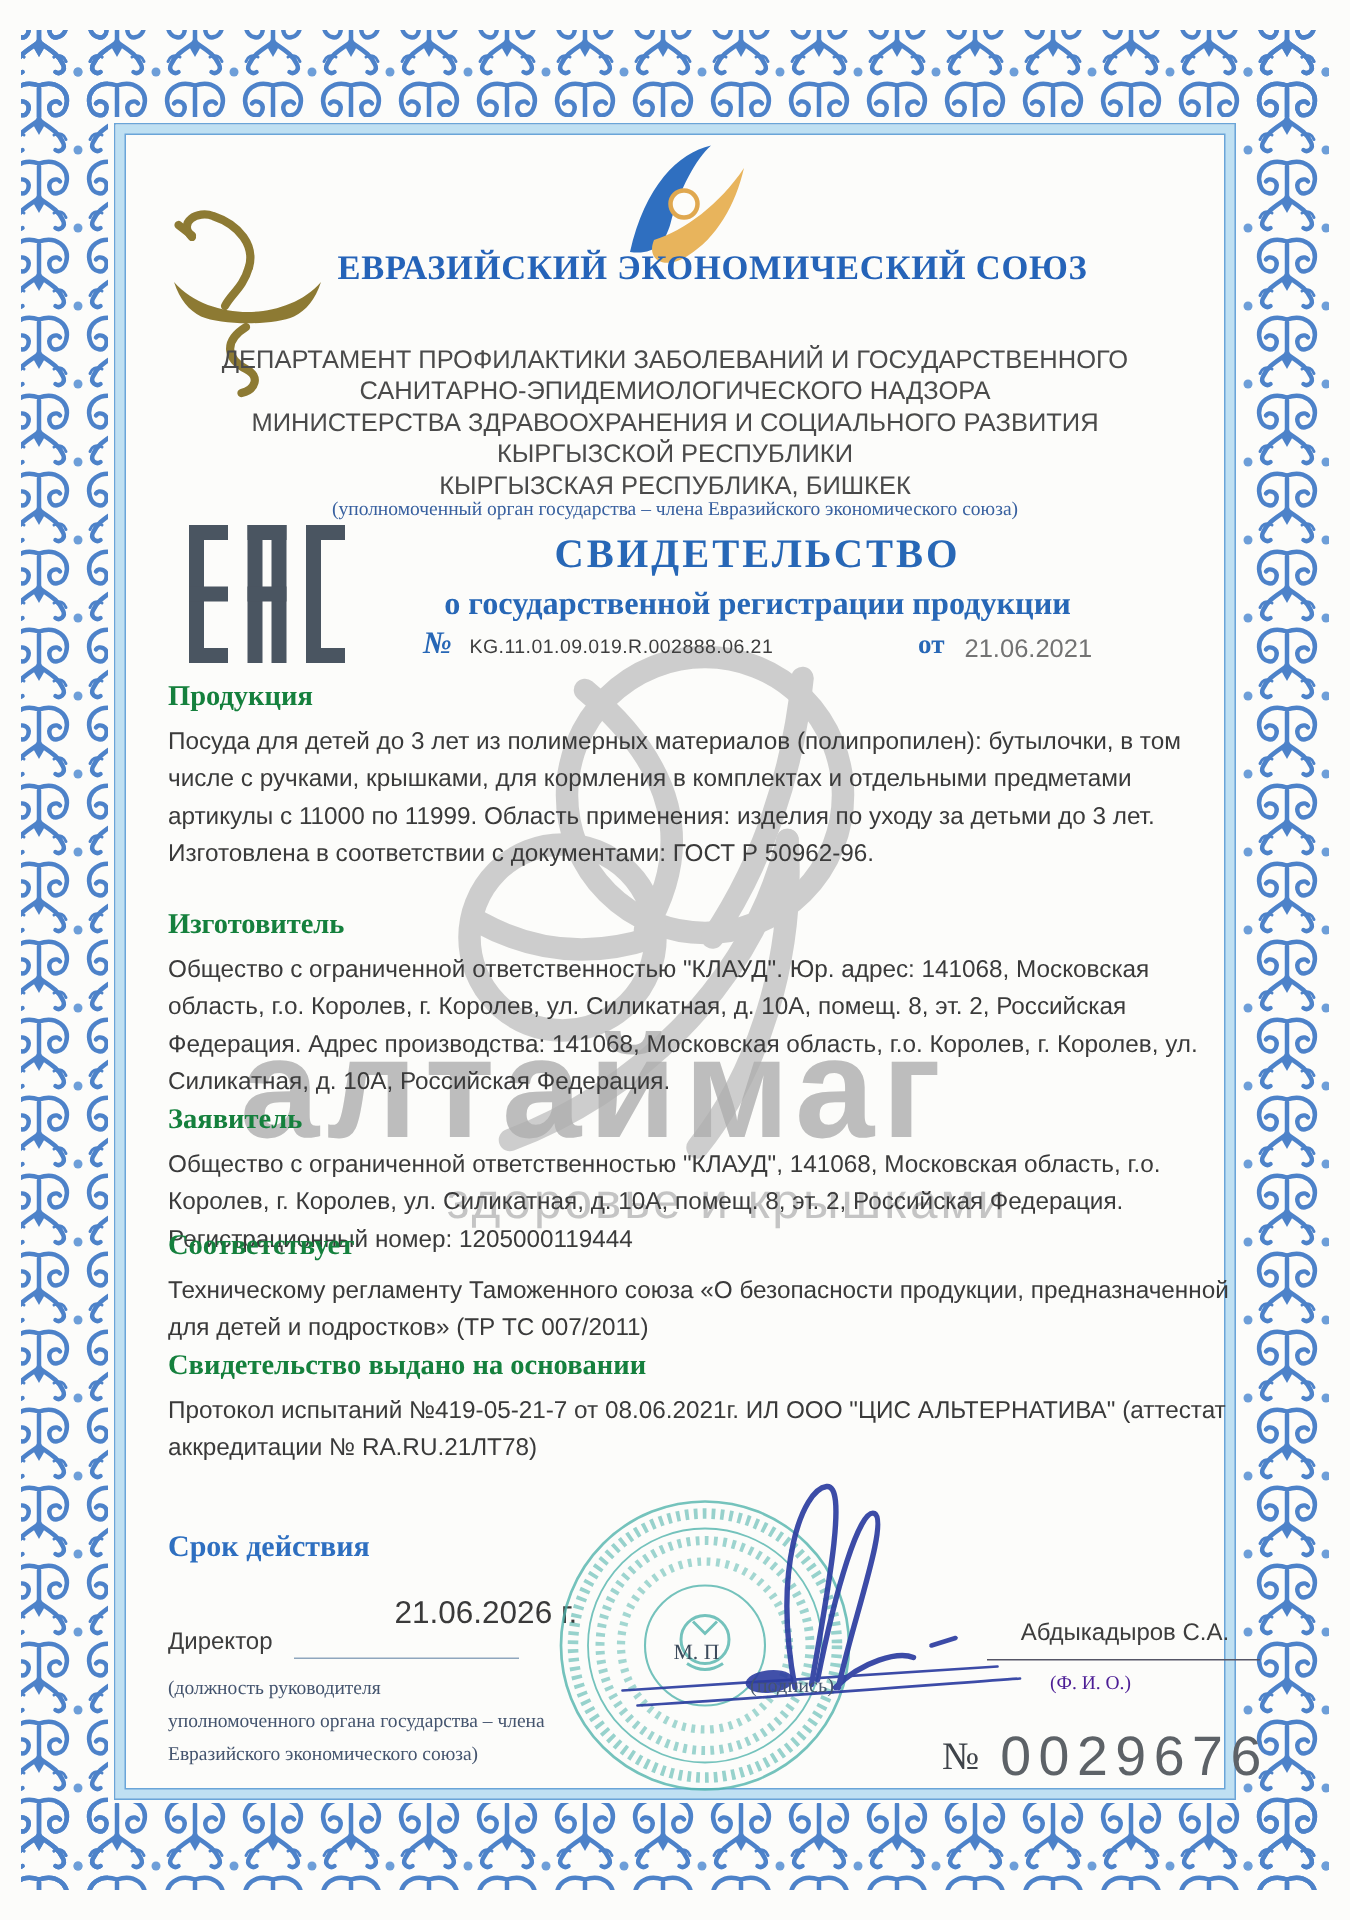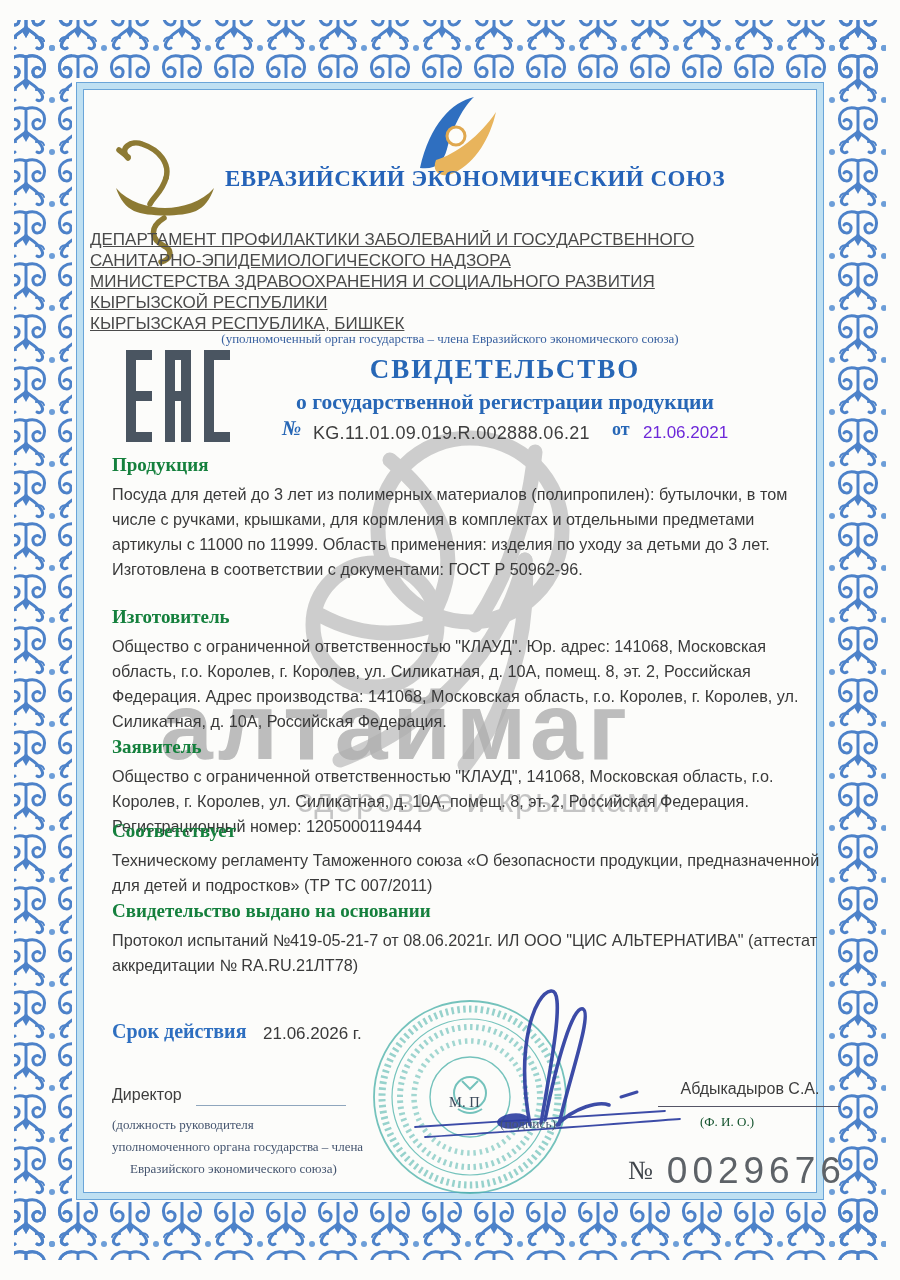--- a/index.html
+++ b/index.html
@@ -24,59 +24,59 @@
   }
   .wm-tagline{
     left:185px;top:782px;width:600px;text-align:center;
     font-size:33px;color:#bfbfbf;letter-spacing:2px;opacity:.9;
   }
   .union-title{
     left:190px;top:166px;width:570px;text-align:center;
     font-family:"Liberation Serif", serif;font-weight:bold;
     font-size:23px;letter-spacing:.5px;color:#2563b8;
   }
-  .dept{left:90px;top:229px;width:720px;text-align:left;
-    font-size:17px;line-height:21px;color:#4a4a4a;text-decoration:underline;}
+  .dept{left:90px;top:229px;width:720px;text-align:center;
+    font-size:17px;line-height:21px;color:#4a4a4a;}
   .authority-note{
     left:90px;top:331px;width:720px;text-align:center;
     font-family:"Liberation Serif", serif;font-size:13px;color:#38609f;
   }
   .doc-title1{left:240px;top:354px;width:530px;text-align:center;
     font-family:"Liberation Serif", serif;font-weight:bold;font-size:27px;
     letter-spacing:2px;color:#2767b6;}
   .doc-title2{left:240px;top:390px;width:530px;text-align:center;
     font-family:"Liberation Serif", serif;font-weight:bold;font-size:21.5px;color:#2767b6;}
   .num-label{left:282px;top:416px;font-family:"Liberation Serif", serif;
     font-weight:bold;font-style:italic;font-size:21px;color:#2767b6;}
-  .num-value{left:313px;top:423px;font-size:18px;color:#3e3e3e;letter-spacing:.3px;}
+  .num-value{left:313px;top:423px;font-size:13px;color:#3e3e3e;letter-spacing:.3px;}
   .date-label{left:612px;top:419px;font-family:"Liberation Serif", serif;
     font-weight:bold;font-size:18px;color:#2767b6;}
-  .date-value{left:643px;top:423px;font-size:17px;color:#6d28d9;}
+  .date-value{left:643px;top:423px;font-size:17px;color:#737373;}
   .sec{position:absolute;left:112px;width:708px;}
   .sec h3{margin:0;font-family:"Liberation Serif", serif;font-weight:bold;
     font-size:19px;color:#15803d;}
   .sec p{margin:6px 0 0 0;font-size:16.2px;line-height:25px;color:#3a3a3a;}
   #sec-0{top:454px;} #sec-1{top:606px;} #sec-2{top:736px;}
   #sec-3{top:820px;} #sec-4{top:900px;}
   .validity-label{left:112px;top:1020px;font-family:"Liberation Serif", serif;
     font-weight:bold;font-size:20px;color:#2e6fc0;}
-  .validity-value{left:263px;top:1024px;font-size:17px;color:#3a3a3a;}
+  .validity-value{left:263px;top:1064px;font-size:21px;color:#3a3a3a;}
   .director{left:112px;top:1086px;font-size:16px;color:#3d3d3d;}
   .dir-line{left:196px;top:1105px;width:150px;border-top:1.5px solid #8fa6bd;}
   .pos-note{left:112px;font-family:"Liberation Serif", serif;font-size:13px;color:#44546e;}
-  #pos-0{top:1117px;} #pos-1{top:1139px;} #pos-2{top:1161px;margin-left:18px;}
+  #pos-0{top:1117px;} #pos-1{top:1139px;} #pos-2{top:1161px;}
   .mp-label{left:405px;top:1094px;font-family:"Liberation Serif", serif;
     font-size:14.5px;color:#3d4b5c;margin-left:44px;}
   .sig-caption{left:500px;top:1116px;font-family:"Liberation Serif", serif;
     font-size:13.5px;color:#44546e;}
   .signer-name{left:662px;top:1080px;width:176px;text-align:center;
     font-size:16px;color:#3d3d3d;}
   .name-line{left:658px;top:1106px;width:182px;border-top:1.5px solid #556;}
   .name-caption{left:700px;top:1114px;font-family:"Liberation Serif", serif;
-    font-size:13px;color:#14532d;}
+    font-size:13px;color:#4c1d95;}
   .serial{left:628px;top:1150px;display:flex;align-items:flex-start;}
   .serial .no{font-family:"Liberation Serif", serif;font-size:26px;color:#3f444a;margin-top:6px;}
   .serial .digits{font-size:37px;color:#5d6267;letter-spacing:5px;margin-left:14px;}
   svg{display:block;}
 </style>
 </head>
 <body>
 
 <div class="page">
 

